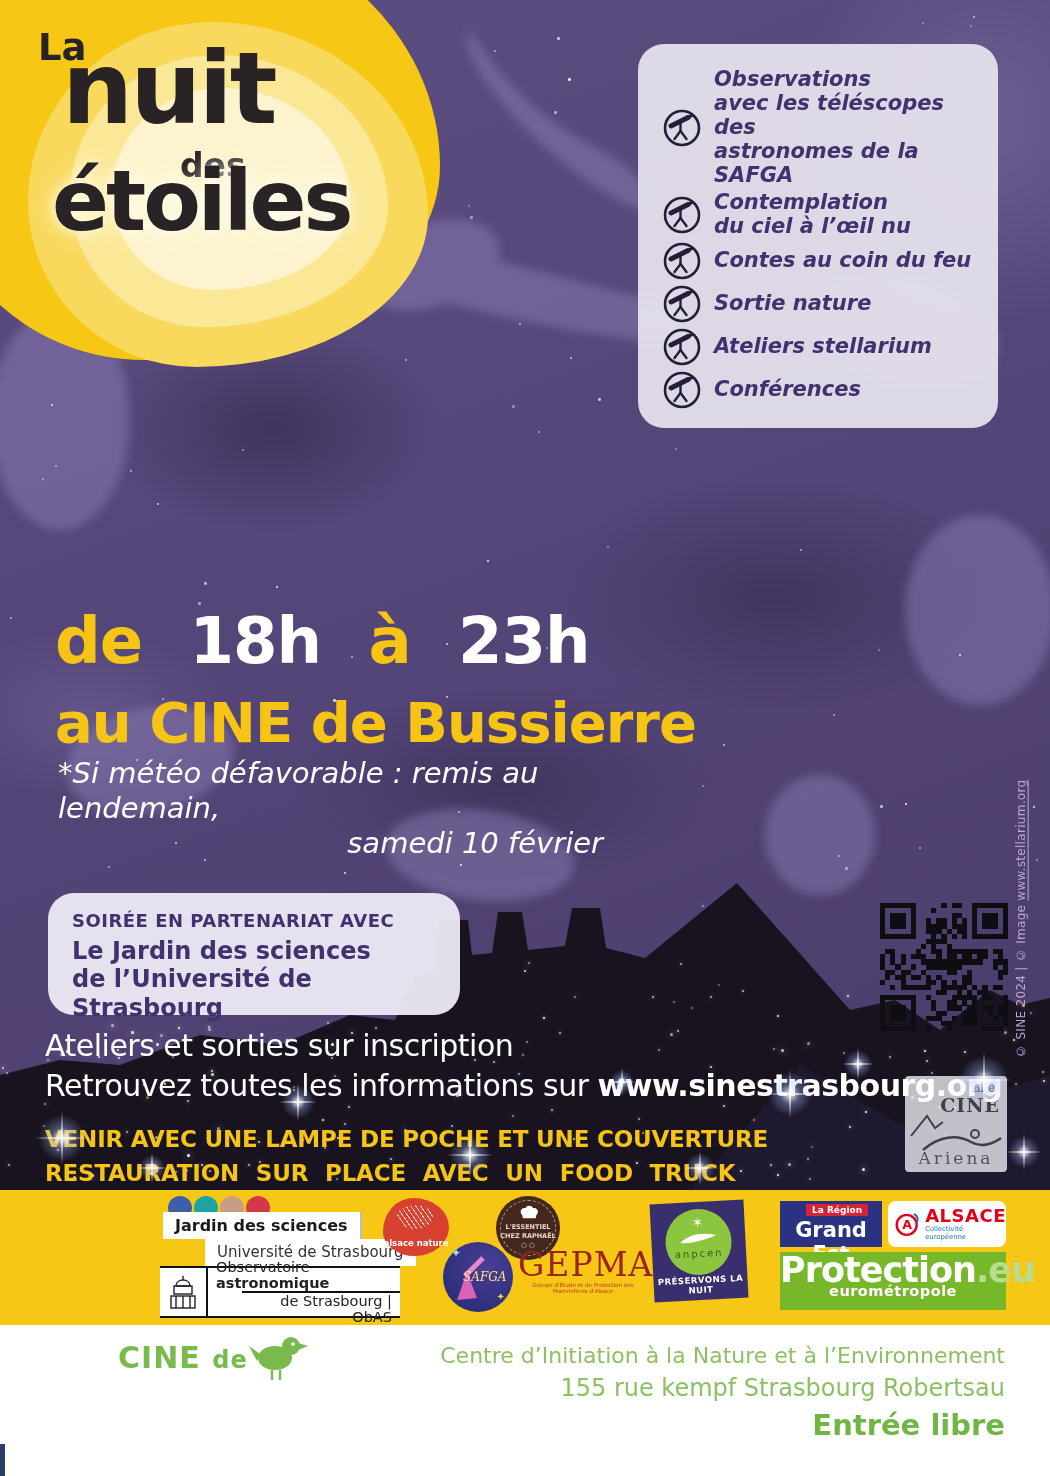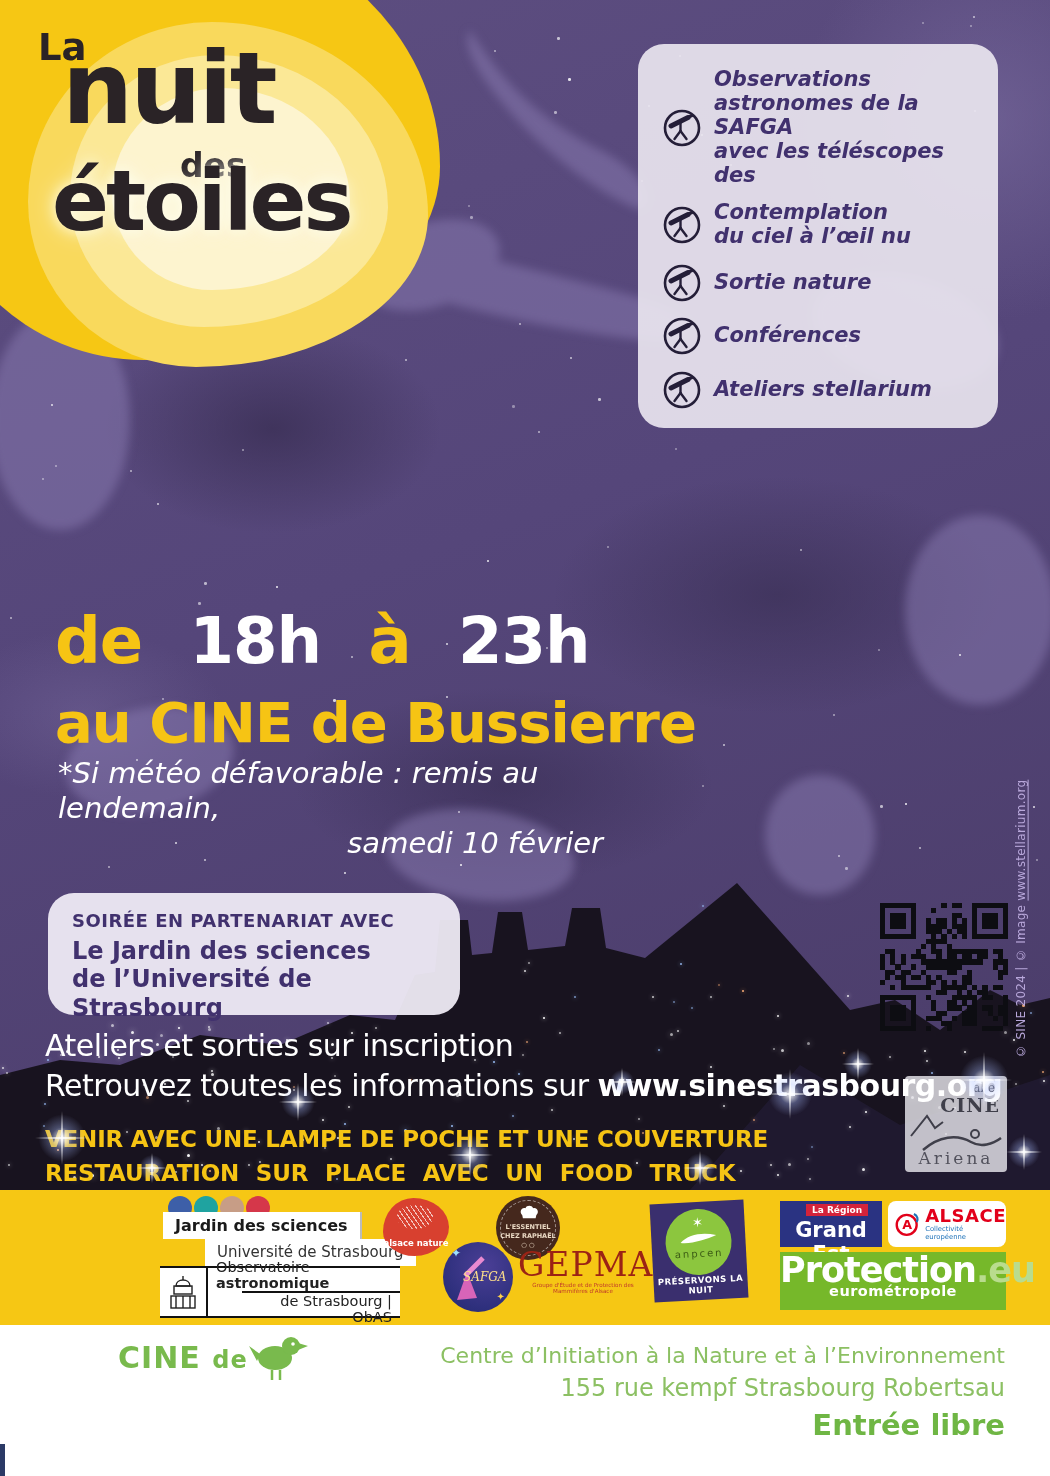--- a/index.html
+++ b/index.html
@@ -403,22 +403,22 @@
           <g stroke="#241e38" stroke-linecap="round" fill="none">
             <line x1="9" y1="18" x2="26" y2="9.5" stroke-width="5"></line>
             <line x1="26.5" y1="9" x2="30" y2="7.5" stroke-width="3"></line>
             <line x1="18.5" y1="15" x2="18.5" y2="23" stroke-width="2.4"></line>
             <line x1="18.5" y1="23" x2="12.5" y2="31" stroke-width="2.4"></line>
             <line x1="18.5" y1="23" x2="24.5" y2="31" stroke-width="2.4"></line>
           </g>
         </svg>
       <div class="act-txt">
         <div>Observations</div>
+          <div>avec les téléscopes des</div>
           <div>astronomes de la SAFGA</div>
-          <div>avec les téléscopes des</div>
       </div>
     </div>
     <div class="act">
       <svg class="act-ico" viewBox="0 0 40 40">
           <circle cx="20" cy="20" r="17" fill="none" stroke="#241e38" stroke-width="2.6"></circle>
           <g stroke="#241e38" stroke-linecap="round" fill="none">
             <line x1="9" y1="18" x2="26" y2="9.5" stroke-width="5"></line>
             <line x1="26.5" y1="9" x2="30" y2="7.5" stroke-width="3"></line>
             <line x1="18.5" y1="15" x2="18.5" y2="23" stroke-width="2.4"></line>
             <line x1="18.5" y1="23" x2="12.5" y2="31" stroke-width="2.4"></line>
@@ -435,51 +435,66 @@
           <circle cx="20" cy="20" r="17" fill="none" stroke="#241e38" stroke-width="2.6"></circle>
           <g stroke="#241e38" stroke-linecap="round" fill="none">
             <line x1="9" y1="18" x2="26" y2="9.5" stroke-width="5"></line>
             <line x1="26.5" y1="9" x2="30" y2="7.5" stroke-width="3"></line>
             <line x1="18.5" y1="15" x2="18.5" y2="23" stroke-width="2.4"></line>
             <line x1="18.5" y1="23" x2="12.5" y2="31" stroke-width="2.4"></line>
             <line x1="18.5" y1="23" x2="24.5" y2="31" stroke-width="2.4"></line>
           </g>
         </svg>
       <div class="act-txt">
+          <div>Contes au coin du feu</div>
+        </div>
+    </div>
+    <div class="act">
+      <svg class="act-ico" viewBox="0 0 40 40">
+          <circle cx="20" cy="20" r="17" fill="none" stroke="#241e38" stroke-width="2.6"></circle>
+          <g stroke="#241e38" stroke-linecap="round" fill="none">
+            <line x1="9" y1="18" x2="26" y2="9.5" stroke-width="5"></line>
+            <line x1="26.5" y1="9" x2="30" y2="7.5" stroke-width="3"></line>
+            <line x1="18.5" y1="15" x2="18.5" y2="23" stroke-width="2.4"></line>
+            <line x1="18.5" y1="23" x2="12.5" y2="31" stroke-width="2.4"></line>
+            <line x1="18.5" y1="23" x2="24.5" y2="31" stroke-width="2.4"></line>
+          </g>
+        </svg>
+      <div class="act-txt">
           <div>Sortie nature</div>
+        </div>
+    </div>
+    <div class="act">
+      <svg class="act-ico" viewBox="0 0 40 40">
+          <circle cx="20" cy="20" r="17" fill="none" stroke="#241e38" stroke-width="2.6"></circle>
+          <g stroke="#241e38" stroke-linecap="round" fill="none">
+            <line x1="9" y1="18" x2="26" y2="9.5" stroke-width="5"></line>
+            <line x1="26.5" y1="9" x2="30" y2="7.5" stroke-width="3"></line>
+            <line x1="18.5" y1="15" x2="18.5" y2="23" stroke-width="2.4"></line>
+            <line x1="18.5" y1="23" x2="12.5" y2="31" stroke-width="2.4"></line>
+            <line x1="18.5" y1="23" x2="24.5" y2="31" stroke-width="2.4"></line>
+          </g>
+        </svg>
+      <div class="act-txt">
+          <div>Ateliers stellarium</div>
         </div>
     </div>
     <div class="act">
       <svg class="act-ico" viewBox="0 0 40 40">
           <circle cx="20" cy="20" r="17" fill="none" stroke="#241e38" stroke-width="2.6"></circle>
           <g stroke="#241e38" stroke-linecap="round" fill="none">
             <line x1="9" y1="18" x2="26" y2="9.5" stroke-width="5"></line>
             <line x1="26.5" y1="9" x2="30" y2="7.5" stroke-width="3"></line>
             <line x1="18.5" y1="15" x2="18.5" y2="23" stroke-width="2.4"></line>
             <line x1="18.5" y1="23" x2="12.5" y2="31" stroke-width="2.4"></line>
             <line x1="18.5" y1="23" x2="24.5" y2="31" stroke-width="2.4"></line>
           </g>
         </svg>
       <div class="act-txt">
           <div>Conférences</div>
-        </div>
-    </div>
-    <div class="act">
-      <svg class="act-ico" viewBox="0 0 40 40">
-          <circle cx="20" cy="20" r="17" fill="none" stroke="#241e38" stroke-width="2.6"></circle>
-          <g stroke="#241e38" stroke-linecap="round" fill="none">
-            <line x1="9" y1="18" x2="26" y2="9.5" stroke-width="5"></line>
-            <line x1="26.5" y1="9" x2="30" y2="7.5" stroke-width="3"></line>
-            <line x1="18.5" y1="15" x2="18.5" y2="23" stroke-width="2.4"></line>
-            <line x1="18.5" y1="23" x2="12.5" y2="31" stroke-width="2.4"></line>
-            <line x1="18.5" y1="23" x2="24.5" y2="31" stroke-width="2.4"></line>
-          </g>
-        </svg>
-      <div class="act-txt">
-          <div>Ateliers stellarium</div>
         </div>
     </div>
   </div>
 
   <div class="d2">
     <span>de</span> <span class="w">18h</span> <span>à</span> <span class="w">23h</span>
   </div>
   <div class="d3">au CINE de Bussierre</div>
   <div class="wnote">
     <span>*Si météo défavorable : remis au lendemain,</span>

